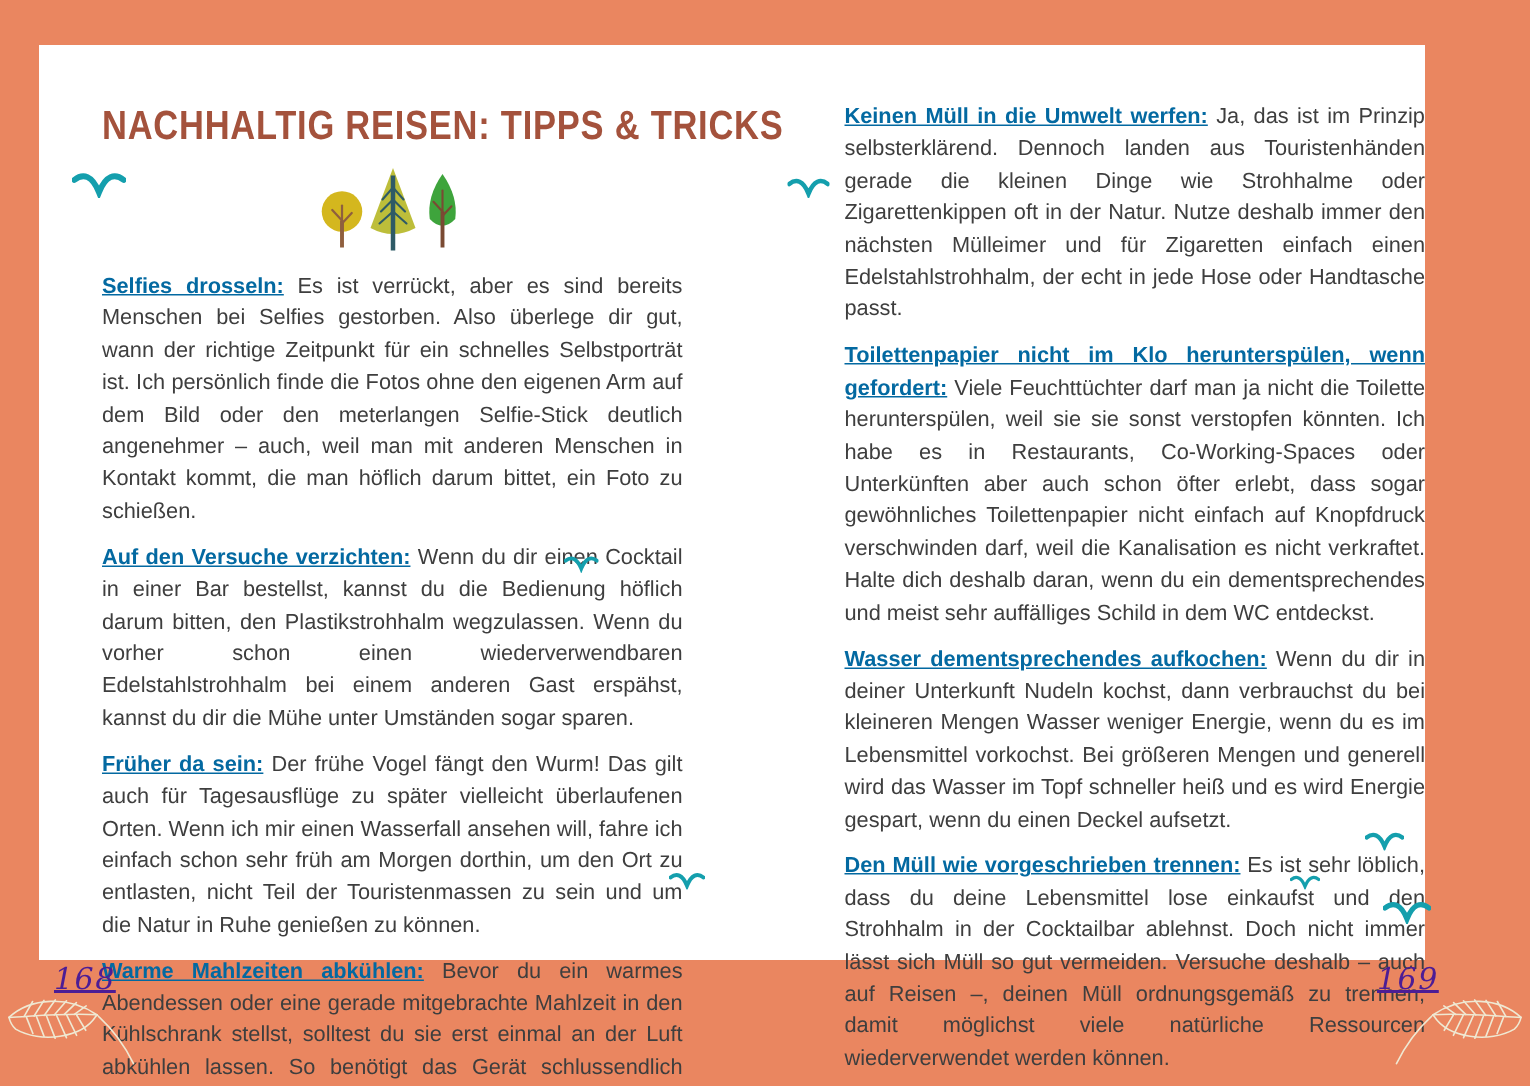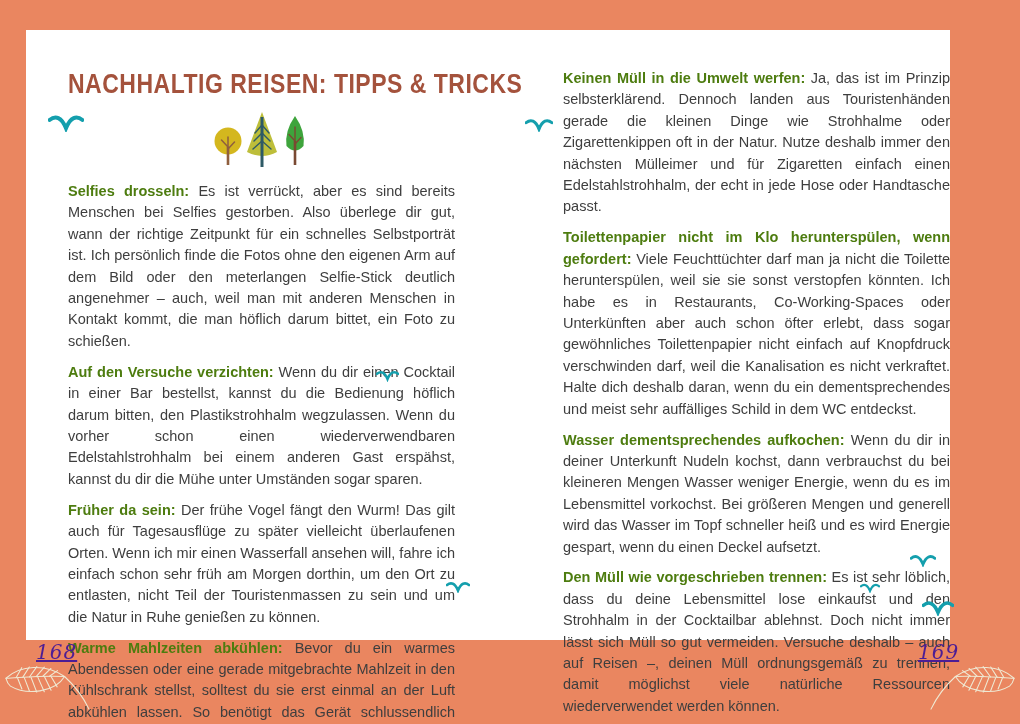--- a/index.html
+++ b/index.html
@@ -7,21 +7,21 @@
   .spread{position:absolute;left:26px;top:30px;width:924px;height:610px;background:#ffffff;}
   .col{position:absolute;top:38px;width:387px;}
   .col-left{left:42px;}
   .col-right{left:537px;}
   .title{font-family:"Liberation Sans",sans-serif;font-weight:bold;font-size:23px;
          color:#A4523C;text-align:center;letter-spacing:.5px;transform:scaleY(1.18);
          transform-origin:top center;margin:0 0 2px 0;white-space:nowrap;}
   .trees{display:block;margin:16px auto 12px auto;width:104px;height:58px;}
   p.tip{font-size:14.5px;line-height:21.4px;text-align:justify;color:#3E3E3E;
         margin:0 0 9.5px 0;}
-  p.tip .lead{font-weight:bold;color:#4d7c0f;}
+  p.tip .lead{font-weight:bold;color:#0369a1;text-decoration:underline;}
   .bird{position:absolute;}
   .bird svg{display:block;width:100%;height:auto;}
   .pagenum{position:absolute;color:#4c1d95;font-family:"DejaVu Serif",serif;
            font-style:italic;font-size:20px;letter-spacing:1px;text-decoration:underline;}
   .feather{position:absolute;width:100px;height:58px;}
   .feather.right{transform:scaleX(-1);}
 </style>
 </head>
 <body>
 

